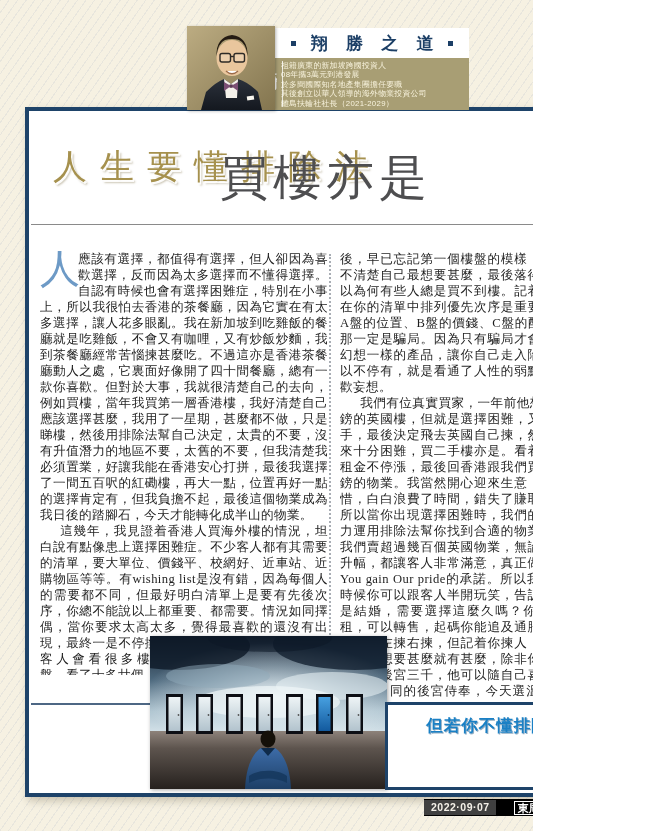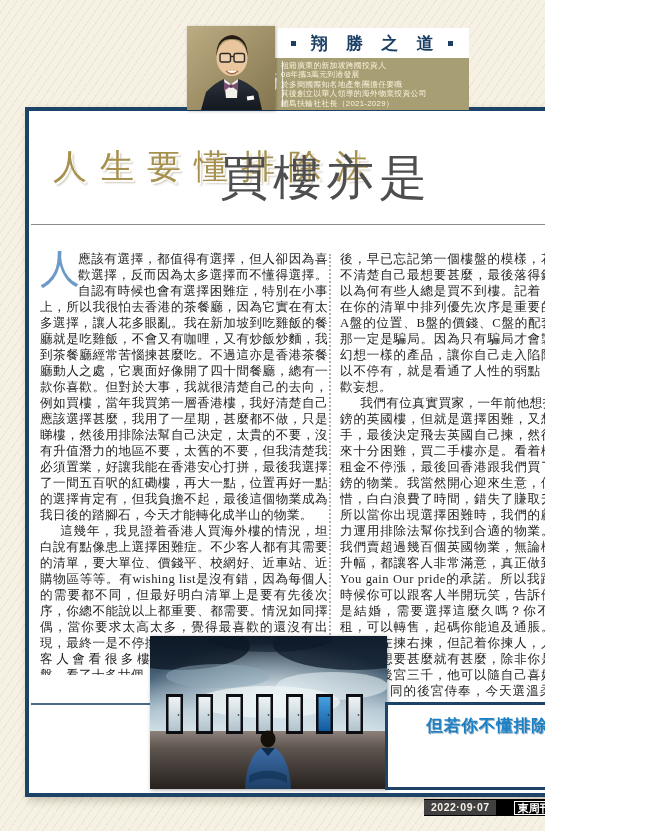--- a/index.html
+++ b/index.html
@@ -3,21 +3,20 @@
 <meta charset="utf-8">
 <style>
   html,body{margin:0;padding:0;}
   .page{
     position:relative;width:533px;height:831px;overflow:hidden;
     background-color:#f6f1e2;
     background-image:repeating-linear-gradient(125deg,
       rgba(145,160,190,.14) 0px, rgba(145,160,190,.14) 1px,
       transparent 1px, transparent 7px);
     font-family:"Liberation Serif","DejaVu Serif",serif;
-    padding-left:12px;
   }
   
   .content-box{
     position:absolute;left:25px;top:107px;width:600px;height:690px;
     box-sizing:border-box;border:4px solid #1e4369;background:#fff;
     box-shadow:3px 4px 8px rgba(70,60,30,.25);z-index:1;
   }
   
   .portrait{position:absolute;left:187px;top:26px;width:88px;height:84px;z-index:6;box-shadow:1px 1px 3px rgba(0,0,0,.3);}
   .title-strip{

